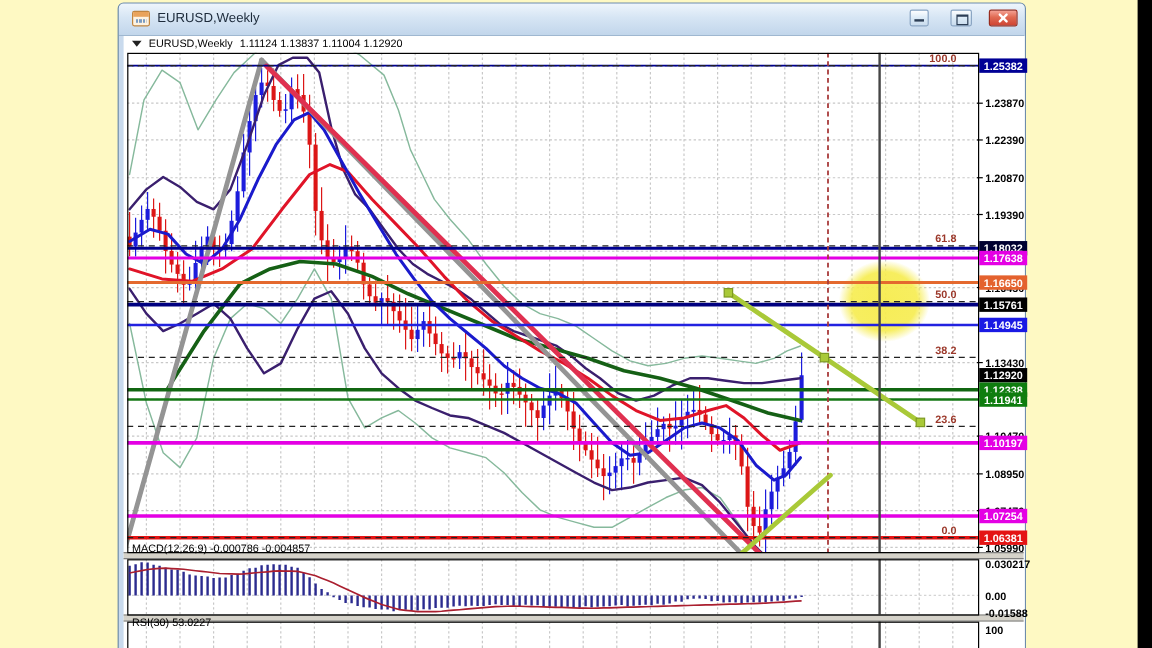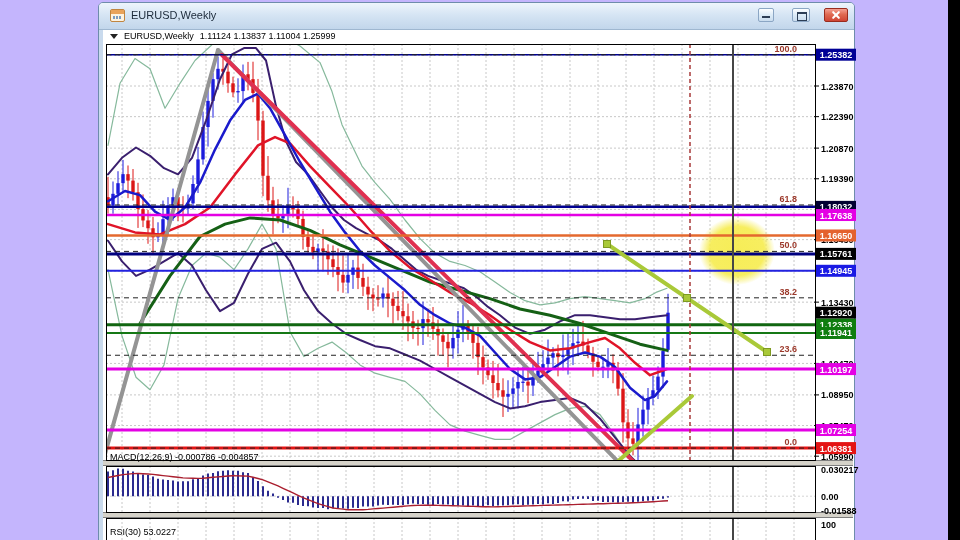--- a/index.html
+++ b/index.html
@@ -1,17 +1,17 @@
 <!DOCTYPE html>
 <html><head>
 <meta charset="utf-8">
 <style>
   html,body{margin:0;padding:0;background:#000;width:960px;height:540px;overflow:hidden;
     font-family:"Liberation Sans",sans-serif;}
-  #stage{position:relative;width:948px;height:540px;background:#c4b5fd;}
+  #stage{position:relative;width:948px;height:540px;background:#fef9c3;}
   
   .win{position:absolute;left:98px;top:2px;width:757px;height:546px;
     background:#c9daed;border:1px solid #6e8cab;border-radius:5px 5px 0 0;box-sizing:border-box;}
   .titlebar{position:absolute;left:0;top:0;right:0;height:26px;
     background:linear-gradient(#eef5fc,#d6e5f4 45%,#c2d6eb);
     border-bottom:1px solid #9fb7d0;border-radius:4px 4px 0 0;z-index:2;}
   .win-icon{position:absolute;left:11px;top:6px;width:15px;height:13px;
     background:#fdf3e2;border:1px solid #c08540;border-radius:2px;box-sizing:border-box;}
   .win-icon:before{content:"";position:absolute;left:0;top:0;right:0;height:4px;background:#e9a35b;}
   .win-icon:after{content:"";position:absolute;left:2px;bottom:2px;width:9px;height:3px;
@@ -30,21 +30,21 @@
   .glyph-x1{transform:translate(-50%,-50%) rotate(45deg);}
   .glyph-x2{transform:translate(-50%,-50%) rotate(-45deg);}
   .client{position:absolute;left:4px;top:26px;width:751px;height:520px;background:#ffffff;}
   
   .chart-header{position:absolute;left:110px;top:31px;z-index:5;display:flex;align-items:center;
     gap:6px;font-size:9px;color:#000;}
   .dd-tri{width:0;height:0;border-left:4px solid transparent;border-right:4px solid transparent;
     border-top:5px solid #222;}
   .indicator-label{position:absolute;z-index:5;font-size:9px;color:#000;}
   #macd-label{left:110px;top:452px;}
-  #rsi-label{left:110px;top:527px;}
+  #rsi-label{left:110px;top:514px;}
   svg#cv{position:absolute;left:0;top:0;z-index:3;pointer-events:none;}
   svg text{font-family:"Liberation Sans",sans-serif;}
   .axis-txt{font-size:9px;font-weight:bold;fill:#000;}
   .badge-txt{font-size:9px;font-weight:bold;fill:#fff;}
   .fib-txt{font-size:9px;font-weight:bold;fill:#9c392b;}
 </style>
 </head>
 <body>
 
 <div id="stage">
@@ -62,21 +62,21 @@
         <div class="glyph-x1"></div>
         <div class="glyph-x2"></div>
       </div>
     </div>
     <div class="client"></div>
   </div>
 
   <div class="chart-header">
     <div class="dd-tri"></div>
     <span>EURUSD,Weekly</span>
-    <span>1.11124 1.13837 1.11004 1.25999</span>
+    <span>1.11124 1.13837 1.11004 1.12920</span>
   </div>
 
   <div class="indicator-label" id="macd-label">MACD(12,26,9) -0.000786 -0.004857</div>
   <div class="indicator-label" id="rsi-label">RSI(30) 53.0227</div>
 
   <svg id="cv" width="960" height="540" viewBox="0 0 960 540">
       <defs>
         <clipPath id="clipMain">
           <rect x="106" y="44" width="709" height="416"></rect>
         </clipPath>

